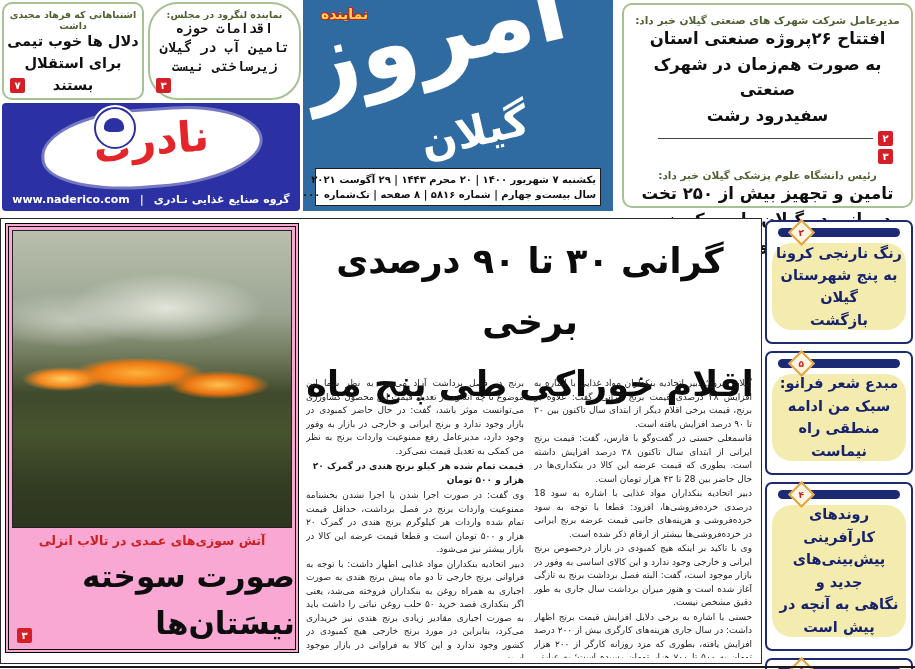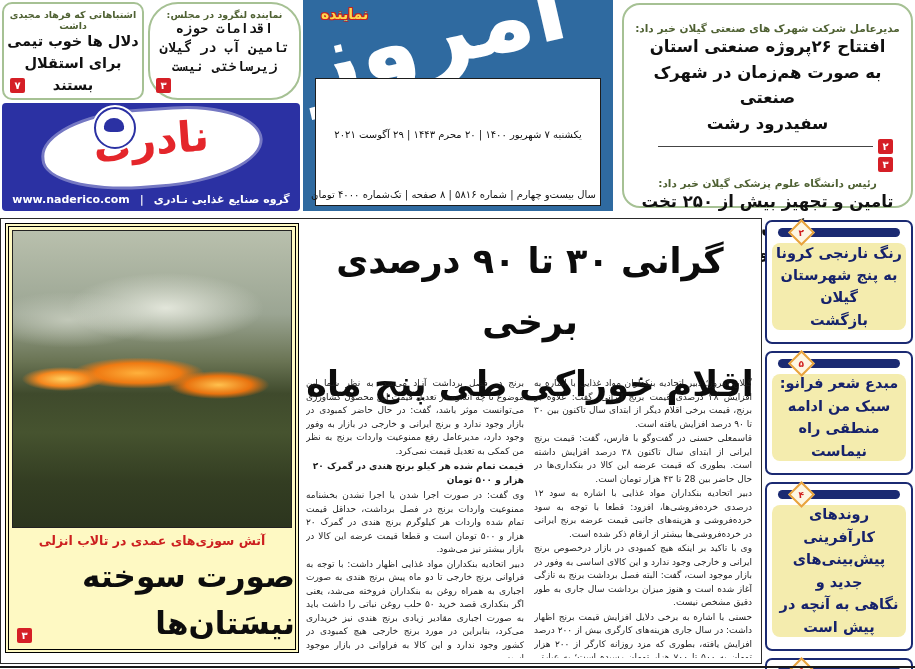--- a/index.html
+++ b/index.html
@@ -6,50 +6,50 @@
   .page{position:relative;width:915px;height:669px;background:#fff;overflow:hidden;direction:rtl;}
 
   
   .greenbox{position:absolute;background:#fff;border:2px solid #a6c194;border-radius:10px;box-sizing:border-box;}
   .kicker{color:#4f6133;font-size:10.5px;font-weight:bold;text-align:center;margin-top:5px;}
   .nb-headline{color:#101010;font-weight:bold;text-align:center;white-space:pre-line;}
   .redbadge{display:inline-flex;align-items:center;justify-content:center;width:15px;height:15px;background:#d51f26;color:#fff;font-size:10px;font-weight:bold;border-radius:2px;flex:0 0 auto;}
   .badge-row{display:flex;align-items:center;gap:5px;margin:3px 10px 0 26px;}
   .badge-row .hline{flex:1;border-top:1.5px solid #444;}
 
-  .box-right{right:2px;top:3px;width:291px;height:205px;padding:12px 8px;border-radius:18px;}
+  .box-right{right:2px;top:3px;width:291px;height:205px;padding:4px 8px;}
   .box-right .nb-headline{font-size:16.5px;line-height:1.55;}
 
   .box-left1{left:2px;top:2px;width:142px;height:98px;}
   .box-left2{left:148px;top:2px;width:153px;height:98px;border-radius:30px;}
   .box-left1 .kicker,.box-left2 .kicker{font-size:9.5px;}
   .box-left1 .nb-headline{font-size:14.5px;line-height:1.5;}
   .box-left2 .nb-headline{font-size:13.5px;line-height:1.42;font-family:Liberation Mono, monospace;}
   .corner-badge{position:absolute;bottom:5px;left:6px;}
 
   
   .masthead{position:absolute;left:303px;top:0;width:310px;height:211px;background:#2f6aa0;overflow:hidden;}
   .mast-label{position:absolute;top:6px;left:18px;color:#ffd84d;font-size:14px;font-weight:bold;text-shadow:1px 1px 0 #c42222,-1px -1px 0 #c42222,1px -1px 0 #c42222,-1px 1px 0 #c42222;}
   .mast-title-main{position:absolute;top:-14px;right:46px;color:#fff;font-size:96px;font-weight:bold;transform:rotate(-13deg);letter-spacing:-4px;line-height:1;}
   .mast-title-sub{position:absolute;bottom:58px;right:84px;color:#fff;font-size:42px;font-weight:bold;transform:rotate(-13deg);line-height:1;}
   .datebar{position:absolute;bottom:5px;left:50%;transform:translateX(-50%);width:276px;background:#fff;border:1px solid #1d1d1d;padding:3px 4px;text-align:center;}
-  .datebar div{font-size:10px;font-weight:normal;color:#111;line-height:1.5;white-space:nowrap;margin-top:45px;}
+  .datebar div{font-size:10px;font-weight:bold;color:#111;line-height:1.5;white-space:nowrap;}
 
   
   .ad{position:absolute;left:2px;top:103px;width:298px;height:108px;background:#2b31a3;border-radius:4px;overflow:hidden;}
   .ad-blob{position:absolute;top:8px;left:42px;width:216px;height:74px;background:#fff;border-radius:50% 45% 55% 50%/60% 55% 60% 50%;transform:rotate(-4deg);box-shadow:0 0 0 3px rgba(255,255,255,.35);}
   .ad-brand{position:absolute;top:12px;left:0;width:100%;text-align:center;color:#e4262b;font-size:42px;font-weight:bold;transform:rotate(-4deg);text-shadow:1px 1px 0 #fff;}
   .ad-logo{position:absolute;top:4px;left:92px;width:38px;height:38px;background:#fff;border:2px solid #2b31a3;border-radius:50%;box-shadow:0 0 0 2px #fff;}
   .ad-logo-mark{position:absolute;top:9px;left:8px;width:20px;height:14px;background:#2b31a3;border-radius:60% 60% 40% 40%/70% 70% 30% 30%;}
   .ad-bottom{position:absolute;bottom:5px;left:0;width:100%;display:flex;justify-content:center;gap:10px;color:#fff;font-size:11px;font-weight:bold;align-items:center;}
   .ad-bottom .sep{opacity:.9;}
 
   
   .main-block{position:absolute;left:0;top:218px;width:762px;height:446px;border:1px solid #2a2a2a;box-sizing:border-box;background:#fff;}
-  .photo-box{position:absolute;left:4px;top:4px;width:294px;height:430px;border:4px double #000;box-sizing:border-box;background:#fef9c3;}
+  .photo-box{position:absolute;left:4px;top:4px;width:294px;height:430px;border:4px double #000;box-sizing:border-box;background:#f9a8d4;}
   .photo{position:absolute;top:3px;left:3px;right:3px;height:296px;border:1px solid #222;
     background:
       radial-gradient(ellipse 55px 16px at 18% 50%, #ffd05e 0%, #f5871e 45%, rgba(245,135,30,0) 75%),
       radial-gradient(ellipse 85px 20px at 45% 48%, #ffb13c 0%, #ef7a12 50%, rgba(239,122,18,0) 78%),
       radial-gradient(ellipse 65px 18px at 74% 52%, #ffc14e 0%, #e9730f 50%, rgba(233,115,15,0) 78%),
       radial-gradient(ellipse 140px 50px at 55% 26%, rgba(230,233,222,.95), rgba(230,233,222,0) 70%),
       radial-gradient(ellipse 120px 40px at 20% 30%, rgba(205,210,196,.8), rgba(205,210,196,0) 70%),
       linear-gradient(180deg,#b9c0ad 0%,#9ba593 28%,#6a7454 44%,#3f4a2c 55%,#46532f 68%,#333d22 85%,#2c351e 100%);}
   .photo-caption{position:absolute;top:306px;left:0;width:100%;text-align:center;color:#cc1f1f;font-size:12.5px;font-weight:bold;}
   .photo-headline{position:absolute;top:326px;left:0;width:100%;text-align:right;color:#0d0d0d;font-size:31px;font-weight:bold;line-height:1.5;white-space:pre-line;}
@@ -61,21 +61,21 @@
   .col{flex:1;overflow:hidden;text-align:justify;color:#1c1c1c;font-size:9px;line-height:1.5;}
   .col p{margin:0 0 1px 0;text-indent:0;}
   .col p.subhead{font-weight:bold;text-align:right;margin:2px 0;}
 
   
   .sidebar{position:absolute;left:765px;top:220px;width:148px;height:444px;display:flex;flex-direction:column;gap:7px;}
   .sbox{flex:1;border:2px solid #1b2a72;border-radius:7px;background:#fff;position:relative;box-sizing:border-box;padding:4px 5px 5px;}
   .sbar{position:relative;height:9px;background:#1b2a72;border-radius:5px;margin:2px 6px 6px;}
   .sdiamond{position:absolute;left:14px;top:-5px;width:15px;height:15px;background:#fdf6e3;border:2px solid #e8a33d;transform:rotate(45deg);display:flex;align-items:center;justify-content:center;}
   .sdiamond span{transform:rotate(-45deg);color:#d02020;font-size:9px;font-weight:bold;}
-  .spanel{background:#f4ecae;border-radius:8px;height:calc(100% - 24px);display:flex;align-items:center;justify-content:center;text-align:center;color:#16226b;font-size:14.5px;font-weight:bold;line-height:1.55;white-space:pre-line;padding:2px 4px;box-sizing:border-box;}
+  .spanel{background:#f4ecae;border-radius:20px;height:calc(100% - 24px);display:flex;align-items:center;justify-content:center;text-align:center;color:#16226b;font-size:14.5px;font-weight:bold;line-height:1.55;white-space:pre-line;padding:2px 4px;box-sizing:border-box;}
 
   .bottom-rule{position:absolute;left:0;right:0;bottom:1px;height:2px;background:#1a1a1a;}
 </style>
 </head>
 <body>
 
 <div class="page">
 
   <div class="greenbox box-right">
     <div class="kicker">مدیرعامل شرکت شهرک های صنعتی گیلان خبر داد:</div>
@@ -142,21 +142,21 @@
       <span class="redbadge photo-badge">۳</span>
     </div>
 
     <div class="article">
       <div class="article-headline">گرانی ۳۰ تا ۹۰ درصدی برخی
 اقلام خوراکی طی پنج ماه</div>
       <div class="cols">
         <div class="col">
           <p>گیلان امروز؛ دبیر اتحادیه بنکداران مواد غذایی با اشاره به افزایش ۳۸ درصدی قیمت برنج ایرانی، گفت: علاوه بر برنج، قیمت برخی اقلام دیگر از ابتدای سال تاکنون بین ۳۰ تا ۹۰ درصد افزایش یافته است.</p>
           <p>قاسمعلی حسنی در گفت‌وگو با فارس، گفت: قیمت برنج ایرانی از ابتدای سال تاکنون ۳۸ درصد افزایش داشته است. بطوری که قیمت عرضه این کالا در بنکداری‌ها در حال حاضر بین 28 تا ۴۳ هزار تومان است.</p>
-          <p>دبیر اتحادیه بنکداران مواد غذایی با اشاره به سود ۱۲ درصدی خرده‌فروشی‌ها، افزود: قطعا با توجه به سود خرده‌فروشی و هزینه‌های جانبی قیمت عرضه برنج ایرانی در خرده‌فروشی‌ها بیشتر از ارقام ذکر شده است.</p>
+          <p>دبیر اتحادیه بنکداران مواد غذایی با اشاره به سود 18 درصدی خرده‌فروشی‌ها، افزود: قطعا با توجه به سود خرده‌فروشی و هزینه‌های جانبی قیمت عرضه برنج ایرانی در خرده‌فروشی‌ها بیشتر از ارقام ذکر شده است.</p>
           <p>وی با تاکید بر اینکه هیچ کمبودی در بازار درخصوص برنج ایرانی و خارجی وجود ندارد و این کالای اساسی به وفور در بازار موجود است، گفت: البته فصل برداشت برنج به تازگی آغاز شده است و هنوز میزان برداشت سال جاری به طور دقیق مشخص نیست.</p>
           <p>حسنی با اشاره به برخی دلایل افزایش قیمت برنج اظهار داشت: در سال جاری هزینه‌های کارگری بیش از ۲۰۰ درصد افزایش یافته، بطوری که مزد روزانه کارگر از ۲۰۰ هزار تومان به ۵۰۰ تا ۷۰۰ هزار تومان رسیده است؛ به عبارتی مزد روزانه کارگری که تا سال گذشته برای مراحل کاشت و برداشت برنج ۲۰۰ هزار تومان بود، امسال به حداقل ۵۰۰ هزار تومان افزایش یافته است.</p>
 
         </div>
         <div class="col">
           <p>برنج در فصل برداشت آزاد می‌شد، به نظر شما این موضوع تا چه اندازه در تعدیل قیمت این محصول کشاورزی می‌توانست موثر باشد، گفت: در حال حاضر کمبودی در بازار وجود ندارد و برنج ایرانی و خارجی در بازار به وفور وجود دارد، مدیرعامل رفع ممنوعیت واردات برنج به نظر من کمکی به تعدیل قیمت نمی‌کرد.</p>
           <p class="subhead">قیمت تمام شده هر کیلو برنج هندی در گمرک ۲۰ هزار و ۵۰۰ تومان</p>
           <p>وی گفت: در صورت اجرا شدن یا اجرا نشدن بخشنامه ممنوعیت واردات برنج در فصل برداشت، حداقل قیمت تمام شده واردات هر کیلوگرم برنج هندی در گمرک ۲۰ هزار و ۵۰۰ تومان است و قطعا قیمت عرضه این کالا در بازار بیشتر نیز می‌شود.</p>
           <p>دبیر اتحادیه بنکداران مواد غذایی اظهار داشت: با توجه به فراوانی برنج خارجی تا دو ماه پیش برنج هندی به صورت اجباری به همراه روغن به بنکداران فروخته می‌شد، یعنی اگر بنکداری قصد خرید ۵۰ حلب روغن نباتی را داشت باید به صورت اجباری مقادیر زیادی برنج هندی نیز خریداری می‌کرد، بنابراین در مورد برنج خارجی هیچ کمبودی در کشور وجود ندارد و این کالا به فراوانی در بازار موجود است.</p>
 

